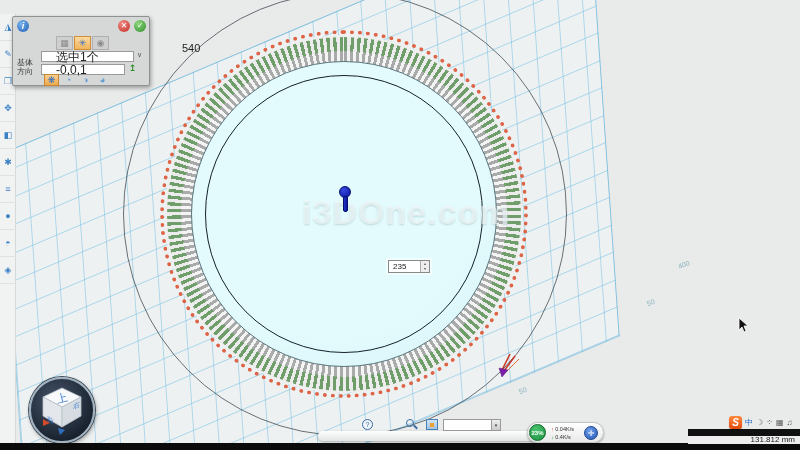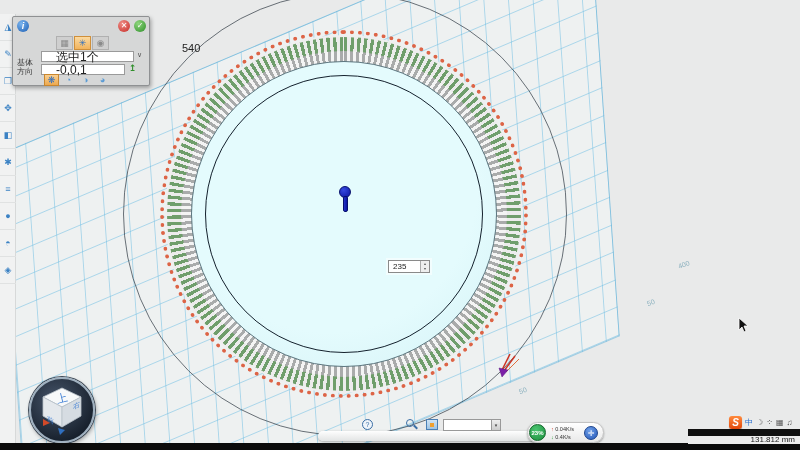--- a/index.html
+++ b/index.html
@@ -151,20 +151,21 @@
 
 <div id="app">
 
   <div class="abs" id="plane"></div>
   <div class="abs" id="guide-circle"></div>
   <div class="abs" id="ring-red"></div>
   <div class="abs" id="ring-band"></div>
   <div class="abs" id="ring-beads"></div>
   <div class="abs" id="disc"></div>
   <div class="abs" id="inner-circle"></div>
+  <div class="abs" id="watermark">i3DOne.com</div>
   <div class="abs" id="pin-head"></div>
   <div class="abs" id="pin-stem"></div>
   <div class="abs" id="rotation-label">540</div>
   <span class="abs grid-label" style="left:678px;top:261px;">400</span>
   <span class="abs grid-label" style="left:647px;top:299px;">50</span>
   <span class="abs grid-label" style="left:519px;top:387px;">50</span>
 
   <div class="abs" id="spinner">
     <div id="spinner-value">235</div>
     <div id="spinner-btns">

